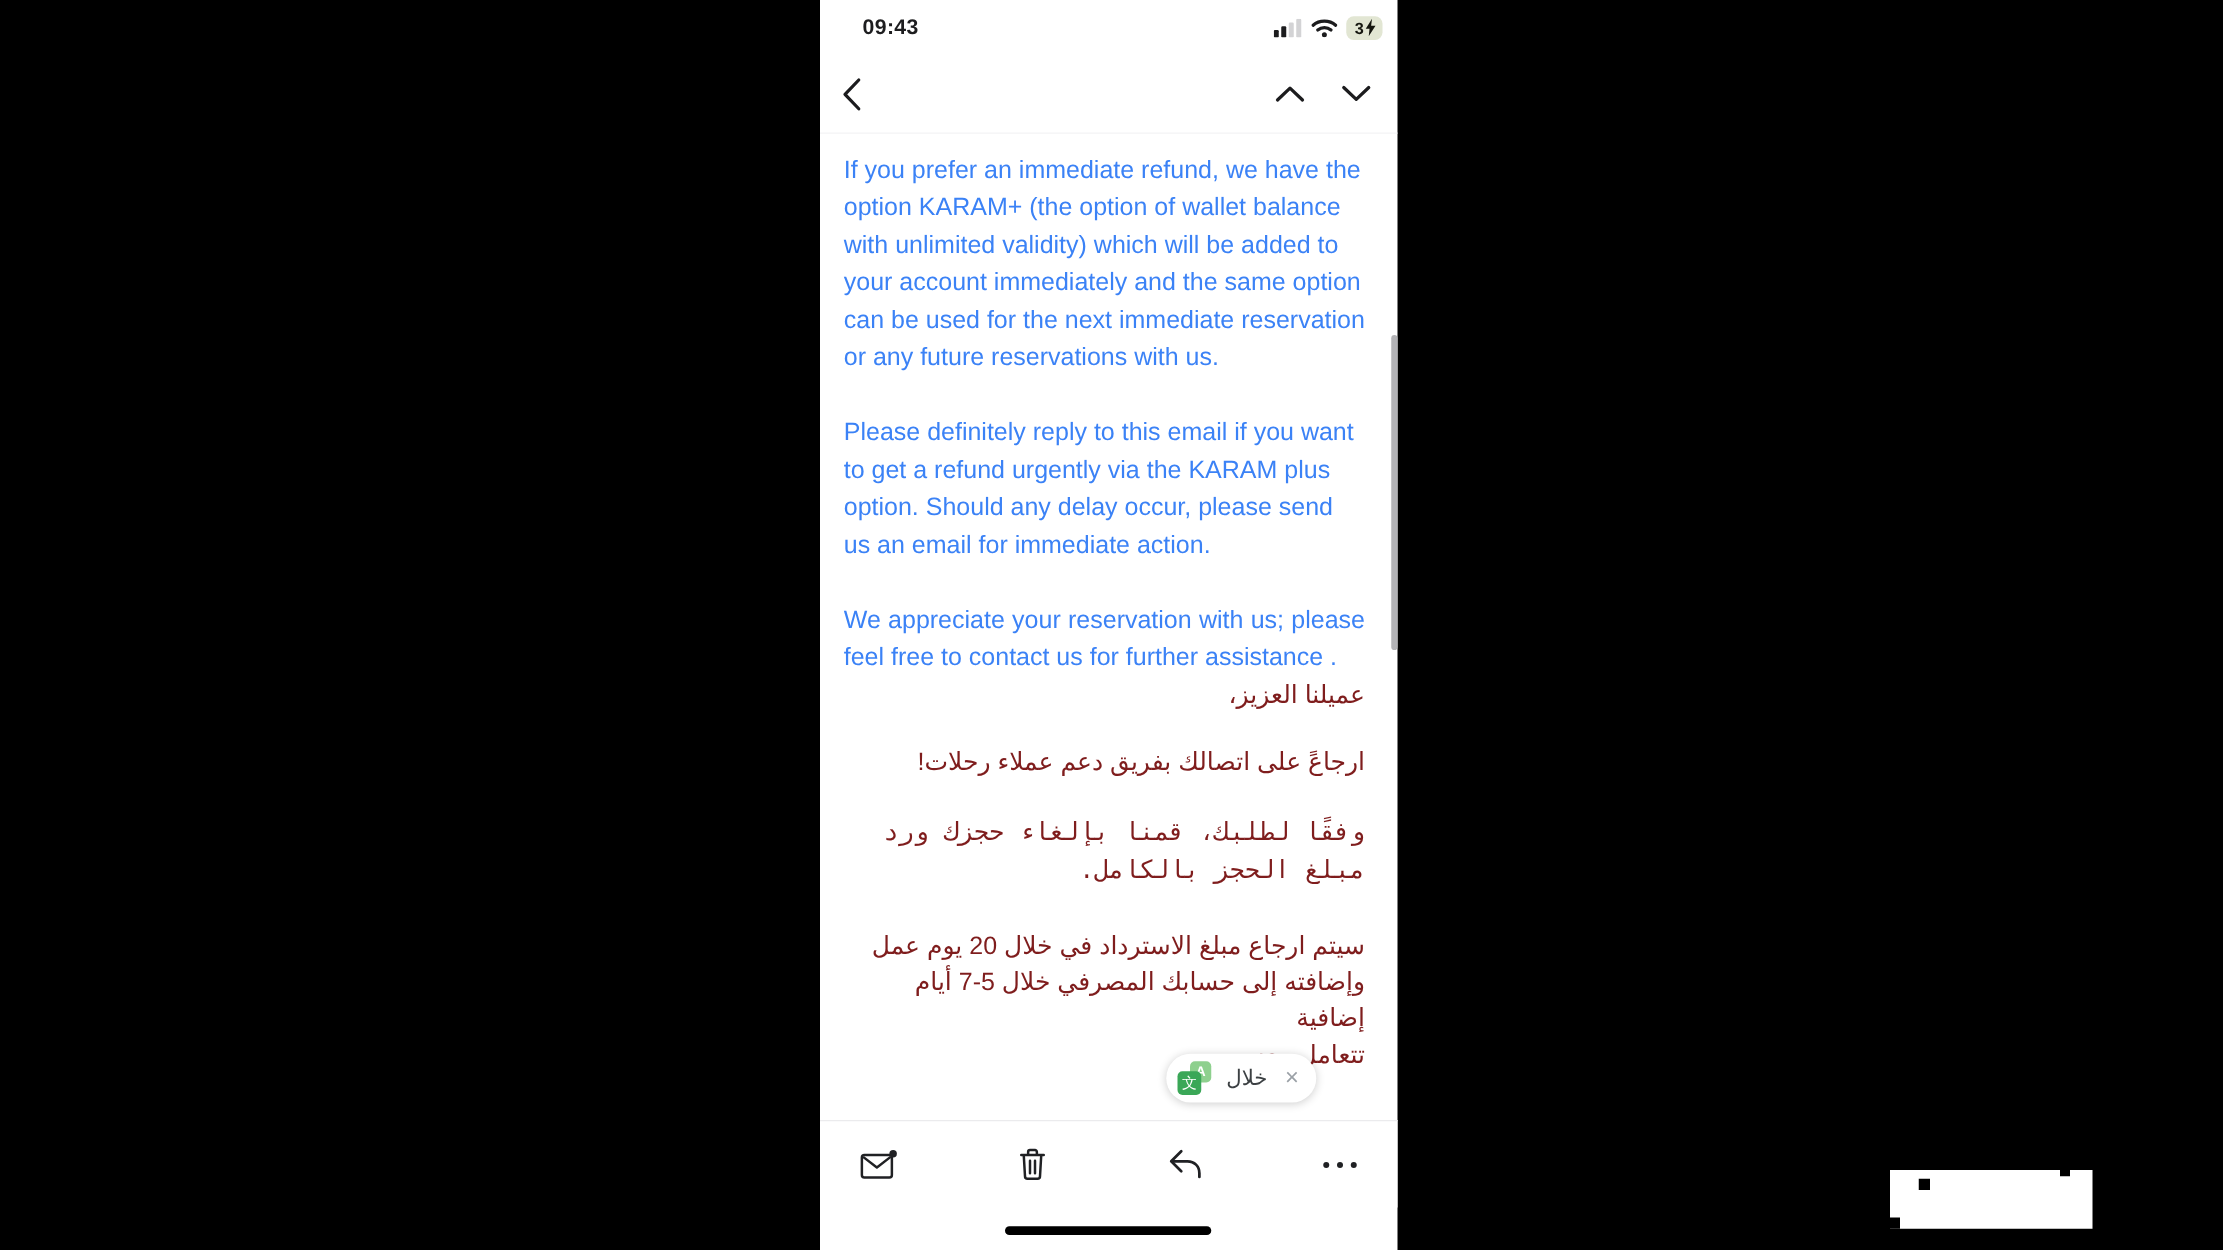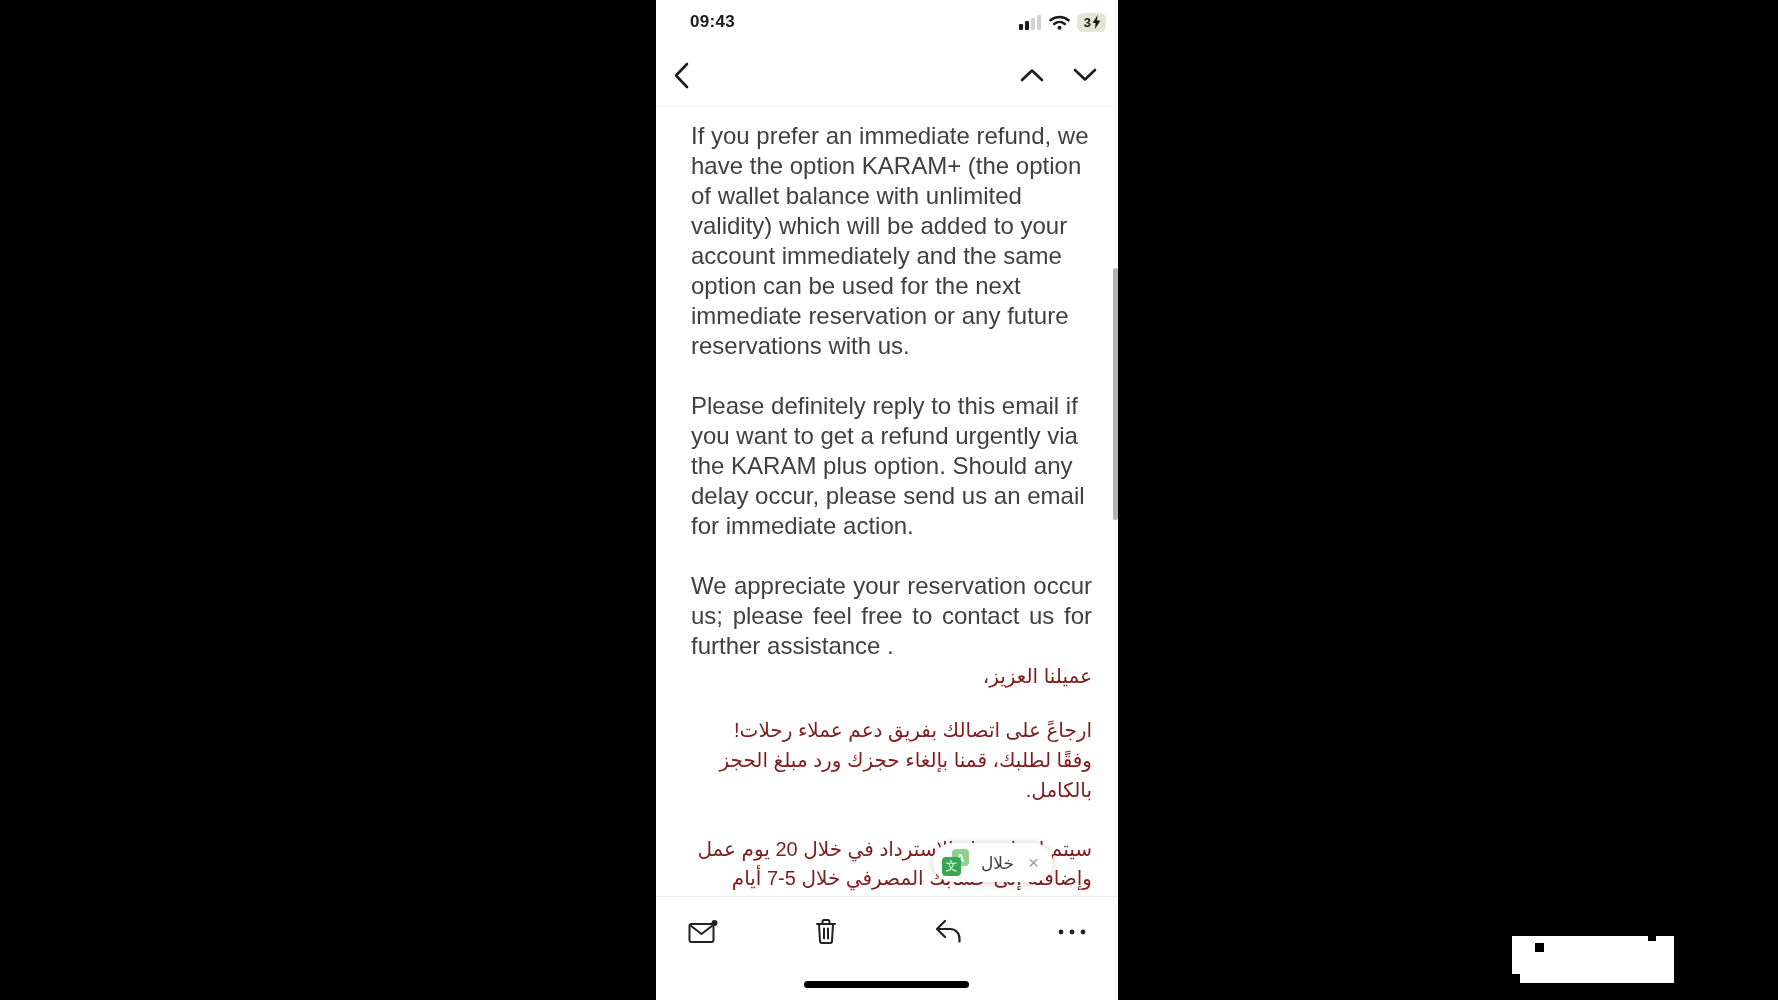--- a/index.html
+++ b/index.html
@@ -16,26 +16,26 @@
            padding:2px 5px 2px 7px;font-size:13px;font-weight:700;color:#15160f;line-height:15px;}
 
   
   .nav-bar{height:63px;display:flex;align-items:center;justify-content:space-between;
            padding:0 21px 0 17px;box-sizing:border-box;border-bottom:1px solid #f4f4f5;}
   .nav-right{display:flex;align-items:center;gap:29px;}
   .icon-btn{display:flex;align-items:center;justify-content:center;background:none;border:none;padding:0;cursor:pointer;}
 
   
   .email-body{padding:14px 26px 0 19px;}
-  .en{margin:0 0 30px 16px;font-size:24px;line-height:30px;color:#404040;}
+  .en{margin:0 0 30px 0;font-size:20px;line-height:30px;color:#3b82f6;}
   .en.justify{text-align:justify;margin-bottom:0;}
   .ar{direction:rtl;text-align:right;font-size:20px;line-height:30px;color:#7f1d1d;margin:0;}
   .ar.greeting{margin-top:0;}
   .ar.sp1{margin-top:24px;}
-  .ar.sp2{}
+  .ar.sp2{margin-top:28px;font-family:Liberation Mono, monospace;}
   .ar.sp3{margin-top:30px;}
   .ar.tight{line-height:29px;text-align:right;}
   .ar.last-line{padding-left:170px;}
 
   
   .scrollbar{position:absolute;left:457px;top:268px;width:5px;height:252px;border-radius:3px;background:#b3b3b6;}
 
   
   .translate-pill{position:absolute;left:277px;top:843px;height:39px;display:flex;align-items:center;
       gap:12px;background:#fff;border-radius:20px;padding:0 14px 0 9px;box-sizing:border-box;
@@ -120,21 +120,21 @@
               <path d="M2 2 L12 11.5 L22 2" fill="none" stroke="#1c1c1e" stroke-width="2.6" stroke-linecap="round" stroke-linejoin="round"></path>
             </svg>
           </span>
         </button>
       </div>
     </div>
 
     <div class="email-body">
       <p class="en">If you prefer an immediate refund, we have the option KARAM+ (the option of wallet balance with unlimited validity) which will be added to your account immediately and the same option can be used for the next immediate reservation or any future reservations with us.</p>
       <p class="en">Please definitely reply to this email if you want to get a refund urgently via the KARAM plus option. Should any delay occur, please send us an email for immediate action.</p>
-      <p class="en justify">We appreciate your reservation occur us; please feel free to contact us for further assistance .</p>
+      <p class="en justify">We appreciate your reservation with us; please feel free to contact us for further assistance .</p>
       <p class="ar greeting">عميلنا العزيز،</p>
       <p class="ar sp1">ارجاعً على اتصالك بفريق دعم عملاء رحلات!</p>
       <p class="ar sp2">وفقًا لطلبك، قمنا بإلغاء حجزك ورد مبلغ الحجز بالكامل.</p>
       <p class="ar sp3 tight">سيتم ارجاع مبلغ الاسترداد في خلال 20 يوم عمل</p>
       <p class="ar tight">وإضافته إلى حسابك المصرفي خلال 5-7 أيام إضافية</p>
       <p class="ar tight last-line">تتعامل معه.</p>
     </div>
 
     <div class="scrollbar"></div>
 

